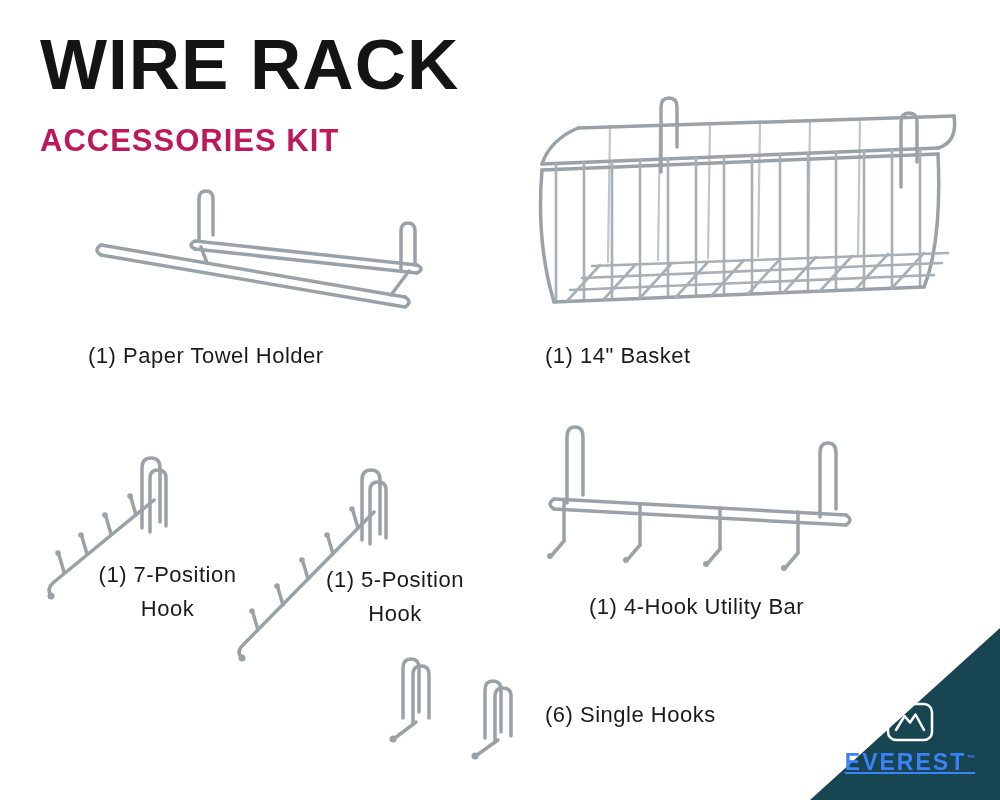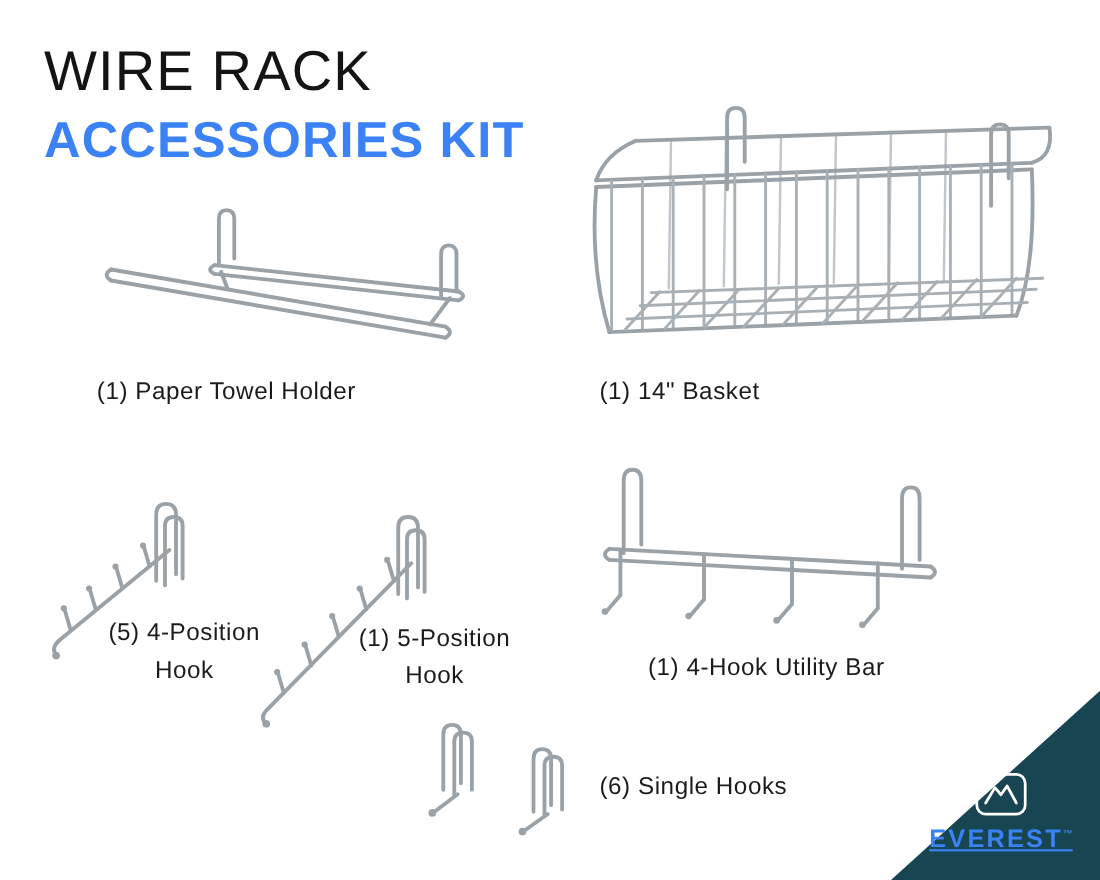--- a/index.html
+++ b/index.html
@@ -2,24 +2,24 @@
 <html><head>
 <meta charset="utf-8">
 <style>
   html,body{margin:0;padding:0;background:#ffffff;}
   .canvas{
     position:relative;width:1000px;height:800px;background:#ffffff;
     overflow:hidden;font-family:"Liberation Sans", sans-serif;color:#141414;
   }
   .title-block{position:absolute;left:40px;top:28px;}
   .title-line1{
-    font-size:51px;line-height:74px;font-weight:400;letter-spacing:1px;color:#141414;
+    font-size:71px;line-height:74px;font-weight:700;letter-spacing:1px;color:#141414;
   }
   .title-line2{
-    font-size:46px;line-height:50px;font-weight:800;letter-spacing:1px;color:#3b82f6;margin-top:0;
+    font-size:31px;line-height:50px;font-weight:800;letter-spacing:1px;color:#be185d;margin-top:14px;
   }
   .illus{position:absolute;}
   .illus svg{display:block;overflow:visible;}
   .wire{stroke:#9aa2a8;stroke-width:3.5;fill:none;stroke-linecap:round;stroke-linejoin:round;}
   .wire-thin{stroke:#a8afb5;stroke-width:2.6;fill:none;stroke-linecap:round;}
   .wire-faint{stroke:#c0c6cb;stroke-width:2.2;fill:none;stroke-linecap:round;}
   .ball{fill:#9aa2a8;stroke:none;}
   .item-label{
     position:absolute;font-size:22px;line-height:34px;color:#1b1b1b;letter-spacing:0.5px;
   }
@@ -208,21 +208,21 @@
       </g>
       <circle class="ball" cx="38" cy="91" r="3.5"></circle>
       <circle class="ball" cx="120" cy="108" r="3.5"></circle>
     </svg>
   </div>
 
   <div class="item-label" style="left:88px;top:339px;">(1) Paper Towel Holder</div>
   <div class="item-label" style="left:545px;top:339px;">(1) 14" Basket</div>
 
   <div class="item-label center" style="left:55px;top:558px;width:225px;">
-    <div>(5) 4-Position</div>
+    <div>(1) 7-Position</div>
     <div>Hook</div>
   </div>
 
   <div class="item-label center" style="left:300px;top:563px;width:190px;">
     <div>(1) 5-Position</div>
     <div>Hook</div>
   </div>
 
   <div class="item-label" style="left:545px;top:590px;margin-left:44px;">(1) 4-Hook Utility Bar</div>
   <div class="item-label" style="left:545px;top:698px;">(6) Single Hooks</div>

